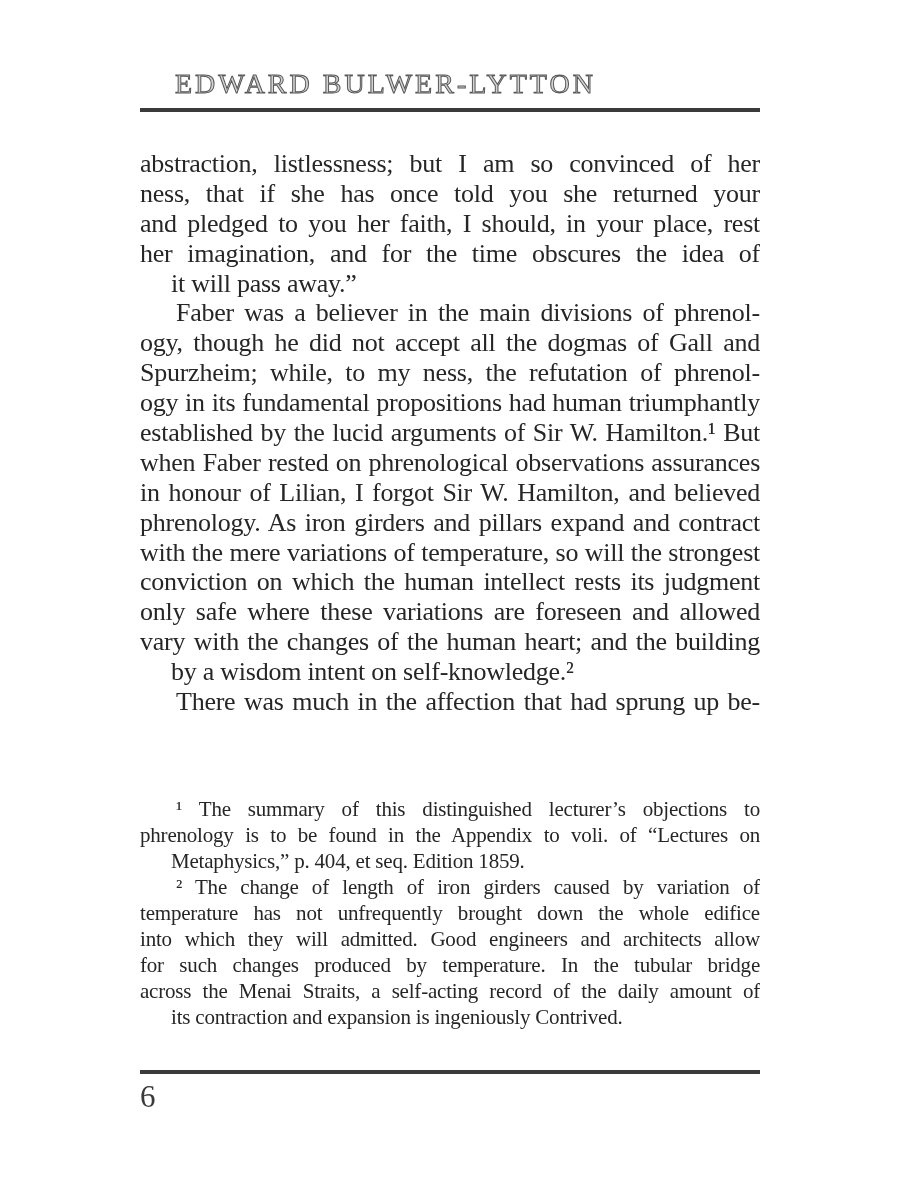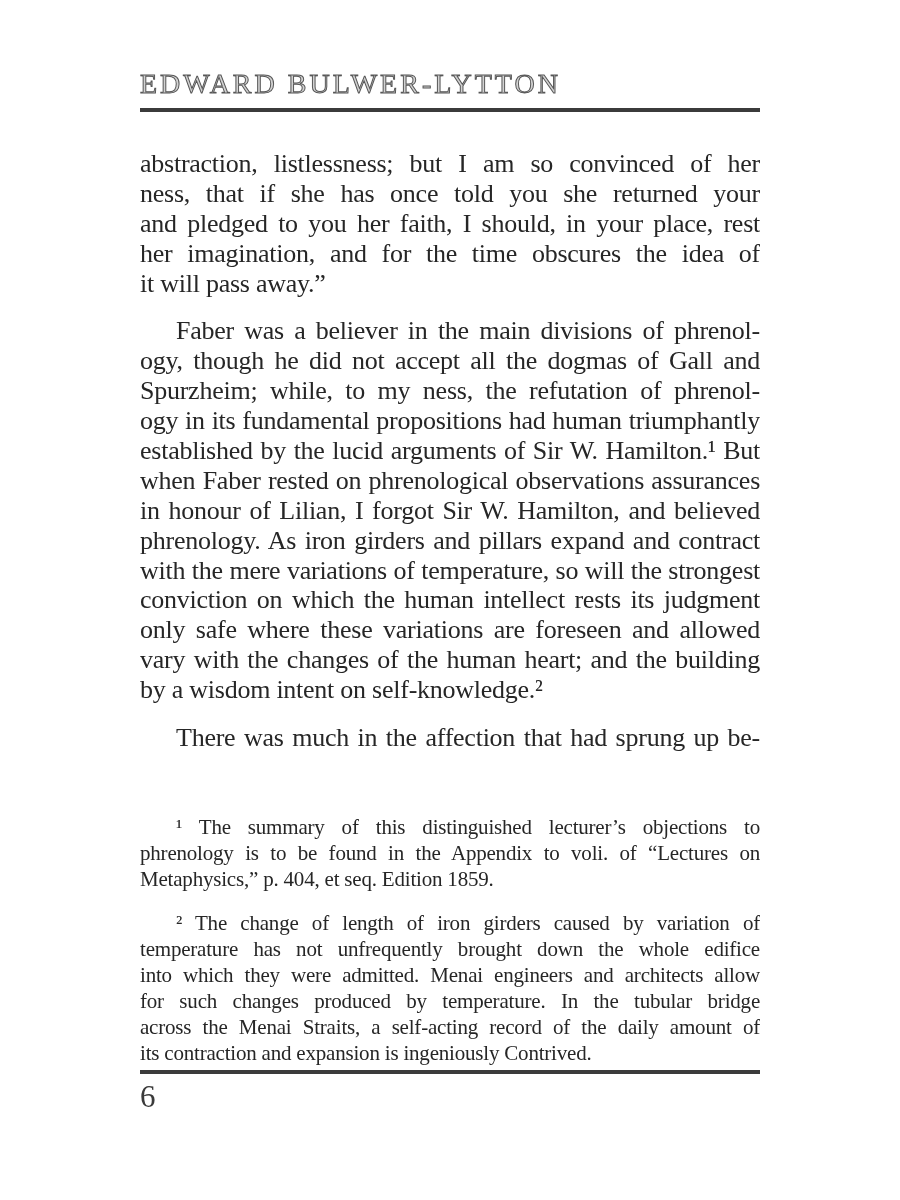--- a/index.html
+++ b/index.html
@@ -21,37 +21,38 @@
     top: 68px;
     height: 36px;
   }
   .running-head .title {
     font-family: "Liberation Serif", serif;
     font-size: 28px;
     letter-spacing: 3px;
     color: #d2d2d2;
     -webkit-text-stroke: 1px #575757;
     white-space: nowrap;
+    margin-left: 35px;
   }
   .head-rule {
     top: 108px;
     height: 4px;
     background: #3b3b3b;
   }
   
   .body-text { top: 149px; }
   .footnote-sec { top: 796px; }
   .line {
     text-align: justify;
     text-align-last: justify;
     overflow: hidden;
     white-space: normal;
   }
-  .line.last { text-align-last: left; }
-  .line.indent { text-indent: 36px; margin-top: 18px; }
+  .line.last { text-align-last: left; margin-left: 31px; }
+  .line.indent { text-indent: 36px; }
   .body-line {
     font-size: 26px;
     height: 29.9px;
     line-height: 29.9px;
     letter-spacing: -0.25px;
   }
   .fn-line {
     font-size: 21px;
     height: 26px;
     line-height: 26px;
@@ -110,21 +111,21 @@
 
 <div class="content-col footnote-sec" id="footnotes">
     <div>
       <div class="line fn-line indent">¹  The summary of this distinguished lecturer’s objections to</div>
       <div class="line fn-line">phrenology is to be found in the Appendix to voli. of “Lectures on</div>
       <div class="line fn-line last">Metaphysics,” p. 404, et seq. Edition 1859.</div>
     </div>
     <div>
       <div class="line fn-line indent">²  The change of length of iron girders caused by variation of</div>
       <div class="line fn-line">temperature has not unfrequently brought down the whole edifice</div>
-      <div class="line fn-line">into which they were admitted. Menai engineers and architects allow</div>
+      <div class="line fn-line">into which they will admitted. Good engineers and architects allow</div>
       <div class="line fn-line">for such changes produced by temperature. In the tubular bridge</div>
       <div class="line fn-line">across the Menai Straits, a self-acting record of the daily amount of</div>
       <div class="line fn-line last">its contraction and expansion is ingeniously Contrived.</div>
     </div>
   </div>
 
 <div class="content-col foot-rule"></div>
 
 <div class="folio">6</div>
 

